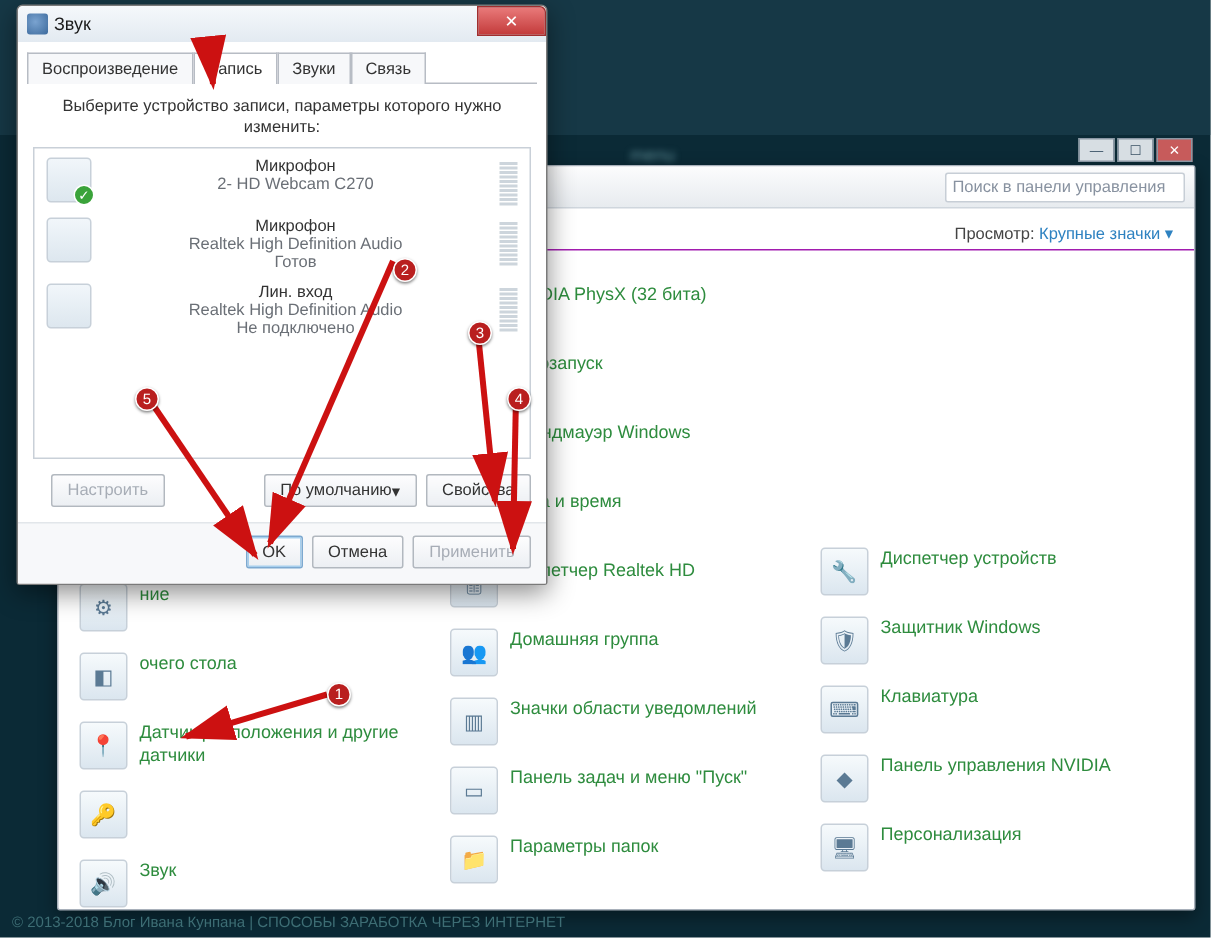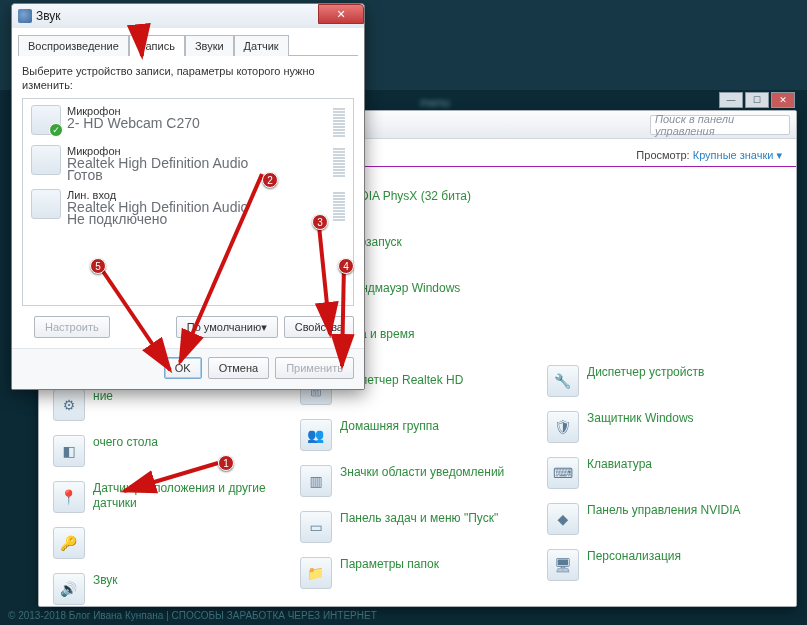--- a/index.html
+++ b/index.html
@@ -6,47 +6,47 @@
   body { margin: 0; width: 807px; height: 625px; background: #0b2a36; position: relative; overflow: hidden; }
   .dark-top { position: absolute; left: 0; right: 0; top: 0; height: 90px; background: #163846; }
   .dark-top .blurred { position:absolute; color:#5a868f; font-size:12px; filter: blur(2px);}
   .window-controls { position:absolute; top:92px; right:12px; display:flex; gap:2px;}
   .wc-btn { width:24px; height:16px; background:#d7dee3; border:1px solid #8a97a4; display:flex; align-items:center; justify-content:center; font-size:9px; color:#3b5366; }
   .wc-close { background:#c75b5b; color:#fff;}
   
   .cp-window { position:absolute; left:38px; top:110px; right:10px; bottom:18px; background:#fff; border:1px solid #a8b0ba; border-radius:2px; box-shadow:0 4px 12px rgba(0,0,0,.4);}
   .cp-nav { height:28px; background:linear-gradient(#fcfcfd,#e7ebef); border-bottom:1px solid #cfd6dd; display:flex; align-items:center; font-size:11px; color:#333;}
   .cp-nav .bread { flex:1; padding-left:6px; color:#444; }
-  .cp-nav .search { width:140px; height:20px; border:1px solid #c7ced6; border-radius:2px; margin-right:6px; background:#fff; color:#8892a0; padding:0 4px; font-style:italic; font-size:11px; display:flex; align-items:center;}
+  .cp-nav .search { width:160px; height:20px; border:1px solid #c7ced6; border-radius:2px; margin-right:6px; background:#fff; color:#8892a0; padding:0 4px; font-size:11px; display:flex; align-items:center;}
   .cp-view { text-align:right; font-size:11px; color:#444; padding:10px 14px 4px; border-bottom:1px solid #a21caf;}
   .cp-view a { color:#2e82c1; text-decoration:none;}
   .cp-body { position:absolute; left:0; right:0; top:66px; bottom:0; overflow:hidden; padding:6px 10px 10px 10px;}
   .cols { display:flex; gap:4px; }
   .col { flex:1; min-width:0;}
   .cp-item { display:flex; align-items:flex-start; gap:8px; padding:6px 4px; margin-bottom:2px; cursor:pointer;}
   .cp-item .ic { width:32px; height:32px; border:1px solid #c7d0d9; border-radius:3px; background:linear-gradient(#f6fafc,#dbe6ef); flex-shrink:0; display:flex; align-items:center; justify-content:center; color:#5b7a94; font-size:14px;}
   .cp-item .lbl { color:#2e8c3e; font-size:12px; line-height:15px; }
   
   .dlg { position:absolute; left:11px; top:3px; width:354px; background:#fff; border:1px solid #7a7a7a; border-radius:4px 4px 2px 2px; box-shadow: 0 5px 18px rgba(0,0,0,.45); z-index:20;}
   .dlg-title { height:24px; background:linear-gradient(#f5f8fb,#e3eaf1); display:flex; align-items:center; padding:0 6px; font-size:12px; color:#1b1b1b; border-radius:4px 4px 0 0;}
   .dlg-title .speaker-ic { width:14px; height:14px; margin-right:4px; background:radial-gradient(circle at 40% 40%, #7aa3d0, #3c6a9c); border-radius:2px;}
   .dlg-title .dclose { position:absolute; right:0; top:0; width:46px; height:20px; background:linear-gradient(#e97a7a,#c33b3b); border:1px solid #a02e2e; display:flex; align-items:center; justify-content:center; color:#fff; font-size:11px; border-radius:0 4px 0 0;}
   .tabs { display:flex; padding:6px 6px 0 6px; gap:0; font-size:11px;}
   .tab { padding:4px 9px; border:1px solid #b7bcc4; border-bottom:none; background:#f7f8fa; color:#333; position:relative; top:1px;}
   .tab.active { background:#fff; z-index:2;}
   .tab-line { height:1px; border-top:1px solid #b7bcc4; margin:0 6px;}
-  .dlg-body { padding:8px 10px 10px;}
+  .dlg-body { padding:8px 10px 10px;text-align:center;}
   .dlg-body .hint { font-size:11px; color:#333; line-height:14px; margin-bottom:6px;}
   .devlist { border:1px solid #c9d0d8; background:#fff; height:208px; padding:2px;}
   .dev { display:flex; align-items:flex-start; gap:6px; padding:4px 6px;}
   .dev-ic { width:30px; height:30px; border:1px solid #c7d0d9; border-radius:3px; background:linear-gradient(#f1f6fa,#dde7ef); position:relative;}
   .dev-ic .check { position:absolute; right:-3px; bottom:-3px; width:14px; height:14px; background:#3aa33a; border-radius:50%; border:1px solid #fff; display:flex; align-items:center; justify-content:center; color:#fff; font-size:9px;}
   .dev-txt { flex:1; }
   .dev-txt .dname { font-size:11px; font-weight:normal; color:#333;}
-  .dev-txt .dsub { font-size:14px; color:#6a6f76; line-height:12px;}
+  .dev-txt .dsub { font-size:11px; color:#6a6f76; line-height:12px;}
   .dev-lvl { width:12px; height:32px; display:flex; flex-direction:column-reverse; gap:1px;}
   .dev-lvl i { display:block; height:2px; background:#cdd5dc;}
   .dlg-btns { display:flex; justify-content:space-between; padding:10px 0 0; gap:0;margin-left:12px;}
   .dlg-btns .left { display:flex; gap:6px;}
   .btn { height:22px; padding:0 10px; font-size:11px; border:1px solid #b2b8bf; background:linear-gradient(#fdfdfe,#eceff3); color:#333; border-radius:2px; display:inline-flex; align-items:center; cursor:pointer;}
   .btn.disabled { color:#a7adb6; }
   .bottom-btns { display:flex; justify-content:flex-end; gap:6px; padding:8px 10px 10px; border-top:1px solid #e2e6ea; background:#f7f8fa;}
   .btn.primary { border-color:#7da9d0; box-shadow:0 0 0 1px #a7cfed inset;justify-content:flex-end;}
   
   .ann { position:absolute; z-index:30; pointer-events:none;}
@@ -188,21 +188,21 @@
 <div class="dlg">
   <div class="dlg-title">
     <div class="speaker-ic"></div>
     <span>Звук</span>
     <div class="dclose">✕</div>
   </div>
   <div class="tabs" id="tabs">
       <div class="tab">Воспроизведение</div>
       <div class="tab active">Запись</div>
       <div class="tab">Звуки</div>
-      <div class="tab">Датчик</div>
+      <div class="tab">Связь</div>
     </div>
   <div class="tab-line"></div>
   <div class="dlg-body">
     <div class="hint">Выберите устройство записи, параметры которого нужно изменить:</div>
     <div class="devlist" id="devlist">
         <div class="dev">
           <div class="dev-ic">
             <div class="check">✓</div>
           </div>
     <div class="dev-txt">

